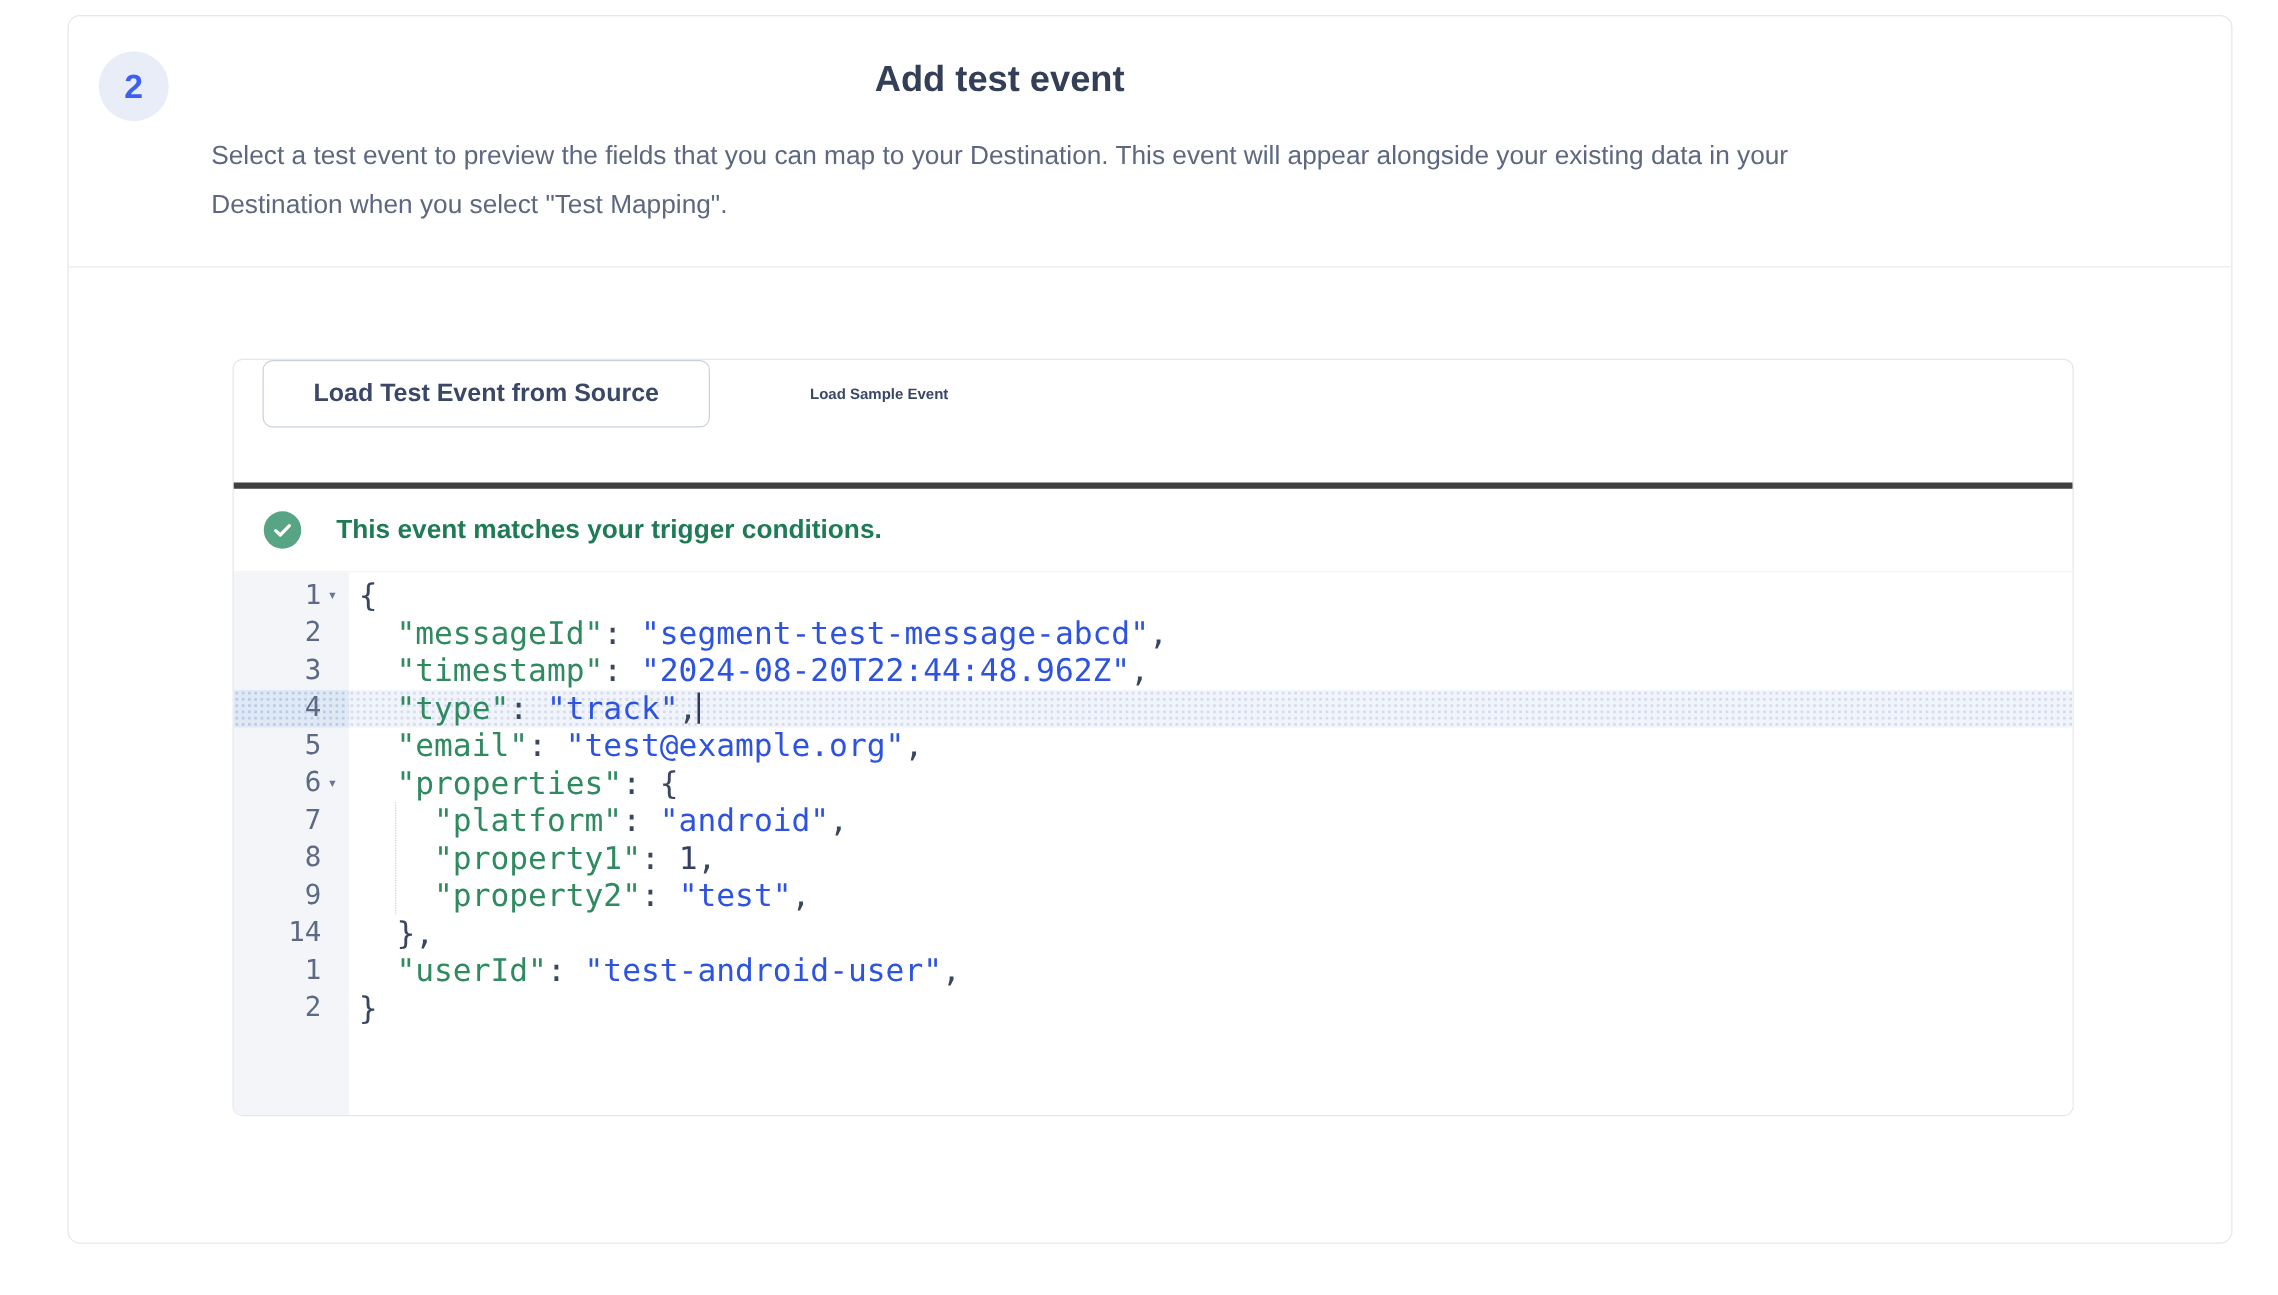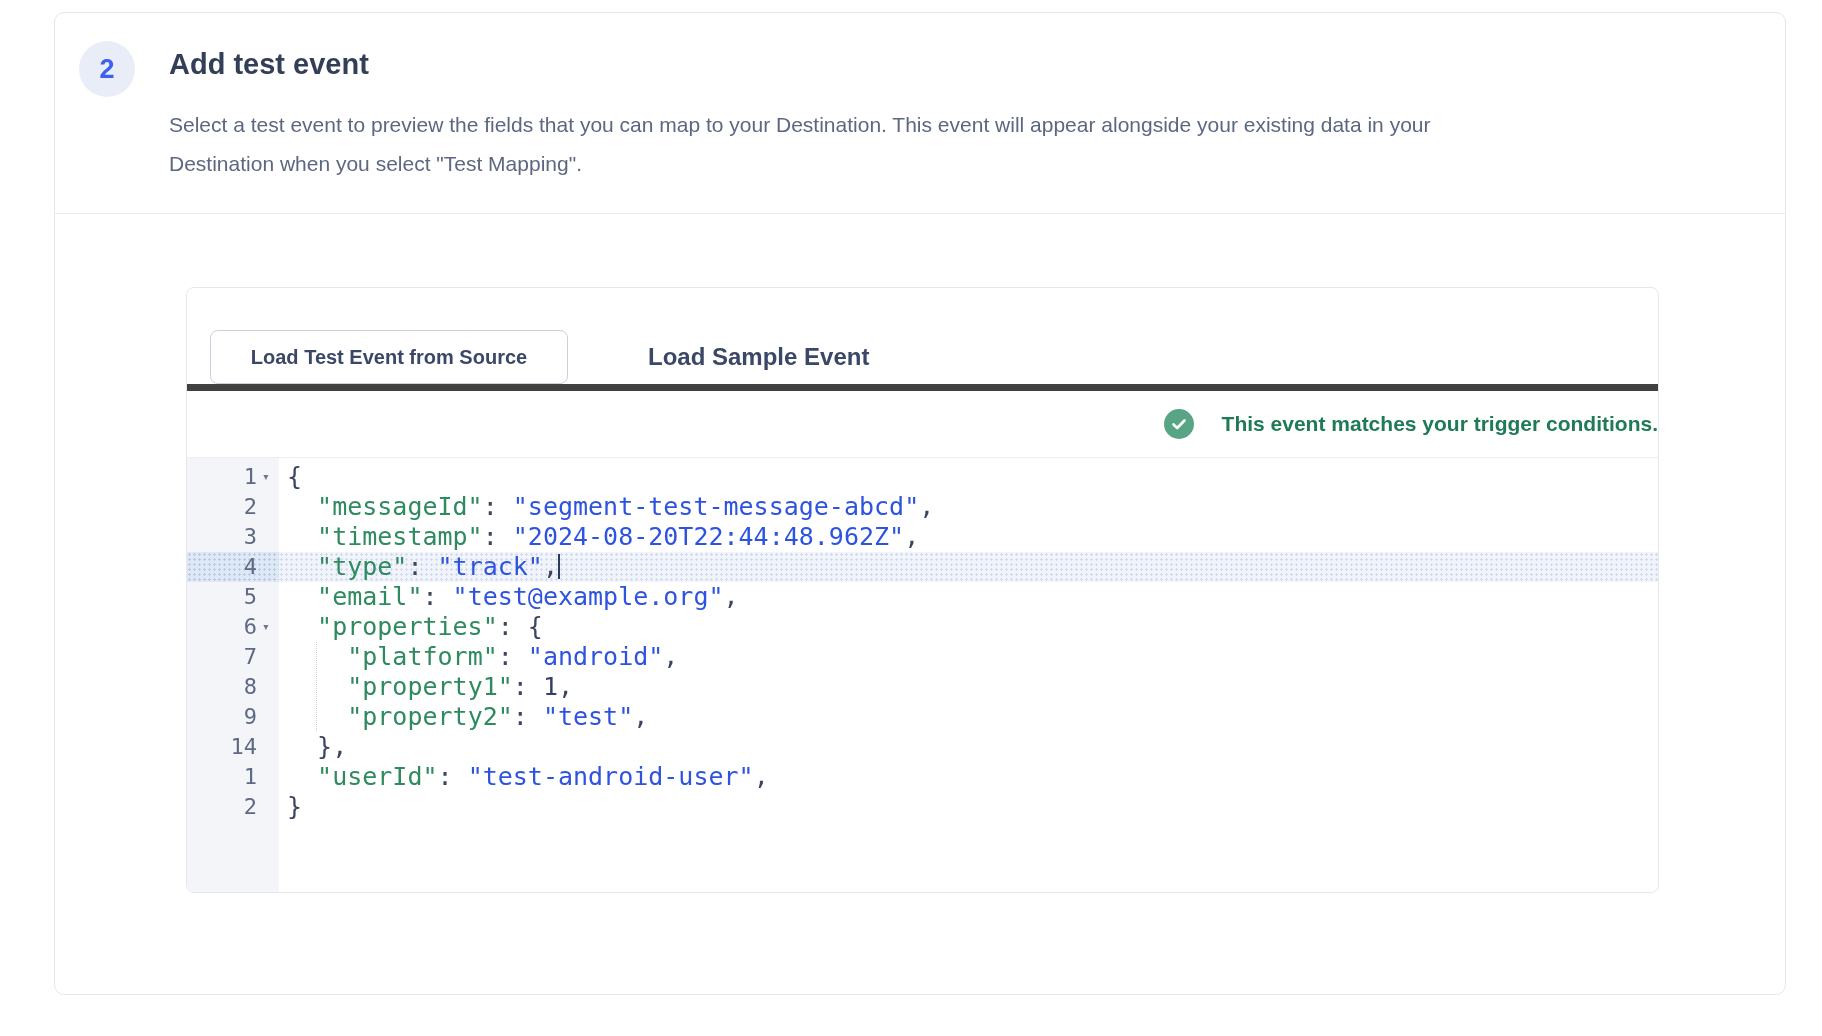--- a/index.html
+++ b/index.html
@@ -7,37 +7,37 @@
               font-family:"Liberation Sans", sans-serif; }
   .card { position:absolute; left:54px; top:12px; width:1732px; height:983px;
           background:#fff; border:1px solid #e4e7ec; border-radius:10px; }
   
   .card-header { display:flex; gap:34px; padding:28px 40px 0 24px; height:201px;
                  border-bottom:1px solid #e9ebf0; }
   .step-badge { flex:0 0 56px; width:56px; height:56px; border-radius:50%;
                 background:#e9edf8; color:#3c61f2; font-size:27px; font-weight:600;
                 display:flex; align-items:center; justify-content:center; }
   .header-text { padding-top:0; }
-  .page-title { margin:6px 0 0 0; font-size:29px; line-height:34px; font-weight:700; color:#333e57; }
+  .page-title { margin:6px 0 0 0; font-size:29px; line-height:34px; font-weight:700; color:#333e57;text-align:center; }
   .page-desc { margin:24px 0 0 0; font-size:21px; line-height:39px; color:#5d6780; }
   .page-desc span { display:block; white-space:nowrap; }
   
   .card-body { padding:73px 0 0 131px; }
   .panel { width:1473px; height:606px; border:1px solid #e4e7ec; border-radius:8px;
            display:flex; flex-direction:column; background:#fff; }
-  .panel-toolbar { height:103px; flex:0 0 103px; border-bottom:7px solid #404040;
-                   display:flex; align-items:flex-end; padding-left:23px; }
+  .panel-toolbar { height:103px; flex:0 0 103px; border-bottom:5px solid #404040;
+                   display:flex; align-items:flex-start; padding-left:23px; }
   .btn-outline { min-width:358px; height:54px; padding:0 30px; background:#fff;
                  border:1px solid #c9d1df; border-radius:8px; font-family:"Liberation Sans",sans-serif;
                  font-size:20px; font-weight:600; color:#3b4766; cursor:pointer; }
   .btn-ghost { margin-left:24px; height:54px; padding:0 56px; background:none; border:none;
-               font-family:"Liberation Sans",sans-serif; font-size:24px; font-weight:600;
+               font-family:"Liberation Sans",sans-serif; font-size:12px; font-weight:600;
                color:#3b4766; cursor:pointer; }
   .panel-status { height:66px; flex:0 0 66px; display:flex; align-items:center;
-                  padding-left:24px; gap:28px;justify-content:flex-end; }
+                  padding-left:24px; gap:28px; }
   .check-circle { width:30px; height:30px; border-radius:50%; background:#57a584;
                   display:flex; align-items:center; justify-content:center; }
   .check-circle svg { display:block; }
   .status-text { font-size:21px; font-weight:600; color:#1e7b55; }
   
   .editor { flex:1 1 auto; border-top:1px solid #edeef3; border-radius:0 0 8px 8px; overflow:hidden;
             background:linear-gradient(to right,#f4f5f8 0,#f4f5f8 92px,#ffffff 92px);
             font-family:"DejaVu Sans Mono", monospace; padding-top:4px; cursor:text; }
   .line { display:flex; height:30px; line-height:30px; }
   .gut { flex:0 0 92px; display:flex; justify-content:flex-end; align-items:center;

